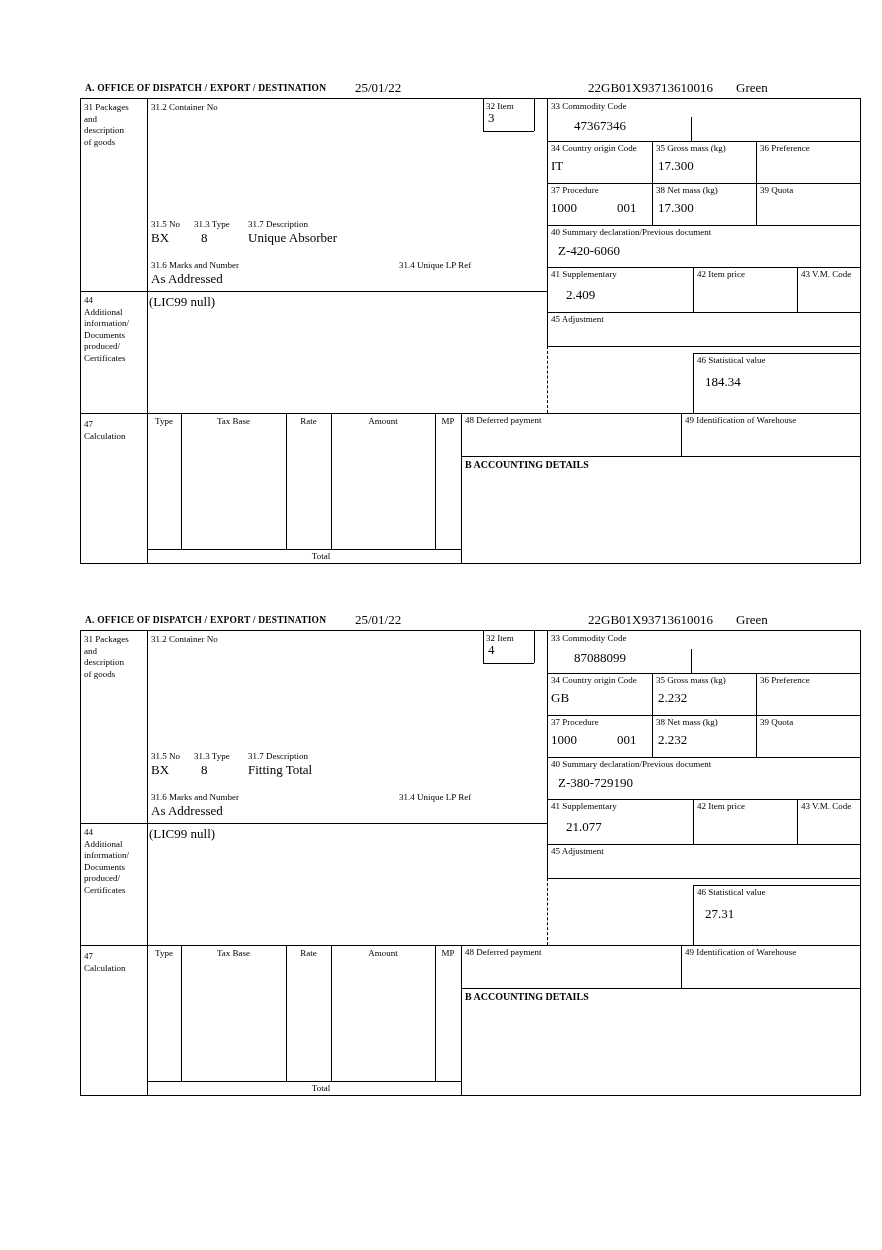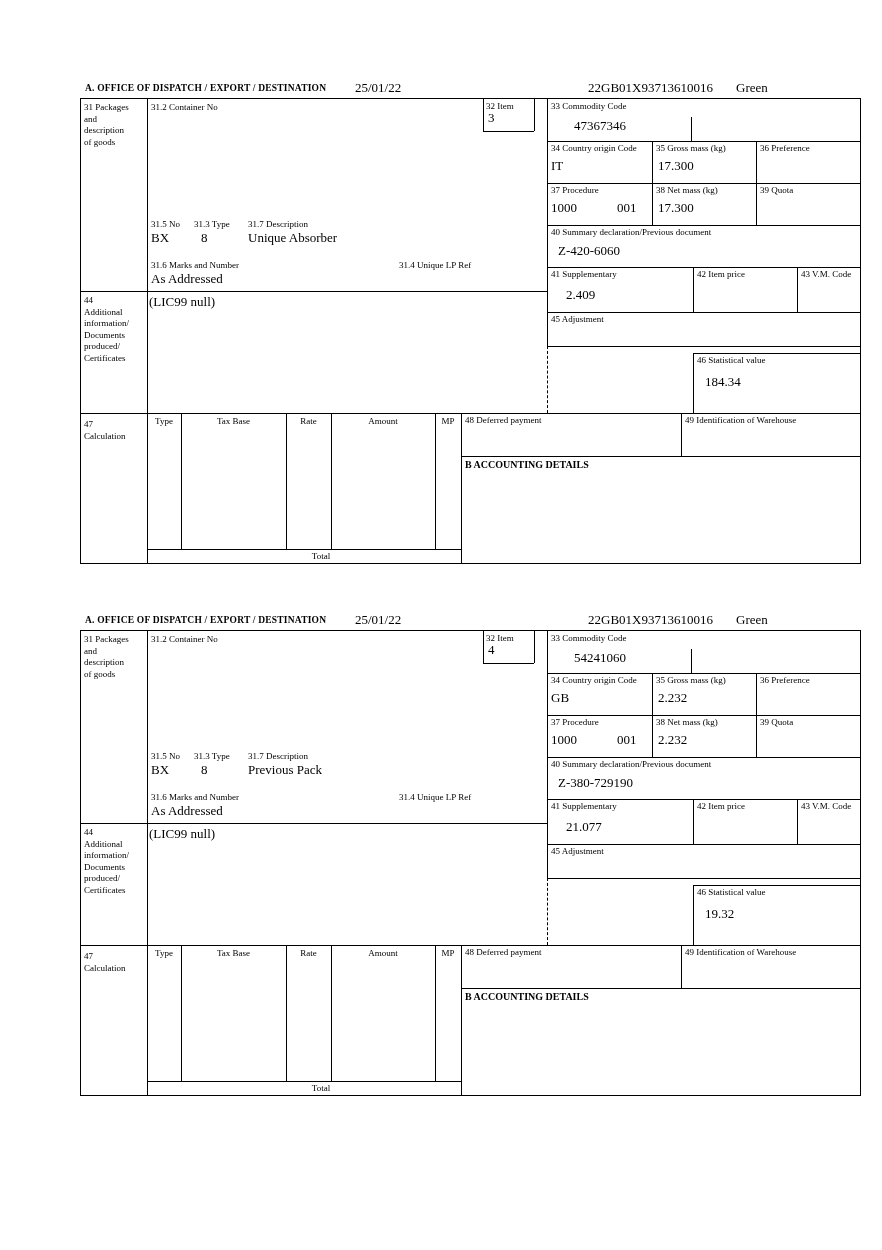--- a/index.html
+++ b/index.html
@@ -201,21 +201,21 @@
       <div class="lblblock" style="left:3px;top:320px;width:60px">
         <div>47</div>
         <div>Calculation</div>
       </div>
 
       <span class="lbl" style="left:70px;top:3px">31.2 Container No</span>
       <span class="lbl" style="left:405px;top:2px">32 Item</span>
       <span class="val" style="left:407px;top:12px">4</span>
 
       <span class="lbl" style="left:470px;top:2px">33 Commodity Code</span>
-      <span class="val" style="left:493px;top:20px">54241060</span>
+      <span class="val" style="left:493px;top:20px">87088099</span>
 
       <span class="lbl" style="left:470px;top:44px">34 Country origin Code</span>
       <span class="val" style="left:470px;top:60px">GB</span>
       <span class="lbl" style="left:575px;top:44px">35 Gross mass (kg)</span>
       <span class="val" style="left:577px;top:60px">2.232</span>
       <span class="lbl" style="left:679px;top:44px">36 Preference</span>
 
       <span class="lbl" style="left:470px;top:86px">37 Procedure</span>
       <span class="val" style="left:470px;top:102px">1000</span>
       <span class="val" style="left:536px;top:102px">001</span>
@@ -224,37 +224,37 @@
       <span class="lbl" style="left:679px;top:86px">39 Quota</span>
 
       <span class="lbl" style="left:470px;top:128px">40 Summary declaration/Previous document</span>
       <span class="val" style="left:477px;top:145px">Z-380-729190</span>
 
       <span class="lbl" style="left:70px;top:120px">31.5 No</span>
       <span class="lbl" style="left:113px;top:120px">31.3 Type</span>
       <span class="lbl" style="left:167px;top:120px">31.7 Description</span>
       <span class="val" style="left:70px;top:132px">BX</span>
       <span class="val" style="left:120px;top:132px">8</span>
-      <span class="val" style="left:167px;top:132px">Previous Pack</span>
+      <span class="val" style="left:167px;top:132px">Fitting Total</span>
 
       <span class="lbl" style="left:70px;top:161px">31.6 Marks and Number</span>
       <span class="lbl" style="left:318px;top:161px">31.4 Unique LP Ref</span>
       <span class="val" style="left:70px;top:173px">As Addressed</span>
 
       <span class="val" style="left:68px;top:196px">(LIC99 null)</span>
 
       <span class="lbl" style="left:470px;top:170px">41 Supplementary</span>
       <span class="lbl" style="left:616px;top:170px">42 Item price</span>
       <span class="lbl" style="left:720px;top:170px">43 V.M. Code</span>
       <span class="val" style="left:485px;top:189px">21.077</span>
 
       <span class="lbl" style="left:470px;top:215px">45 Adjustment</span>
 
       <span class="lbl" style="left:616px;top:256px">46 Statistical value</span>
-      <span class="val" style="left:624px;top:276px">19.32</span>
+      <span class="val" style="left:624px;top:276px">27.31</span>
 
       <div class="lbl ctr" style="left:66px;top:317px;width:34px">Type</div>
       <div class="lbl ctr" style="left:100px;top:317px;width:105px">Tax Base</div>
       <div class="lbl ctr" style="left:205px;top:317px;width:45px">Rate</div>
       <div class="lbl ctr" style="left:250px;top:317px;width:104px">Amount</div>
       <div class="lbl ctr" style="left:354px;top:317px;width:26px">MP</div>
       <div class="lbl ctr" style="left:100px;top:452px;width:280px">Total</div>
 
       <span class="lbl" style="left:384px;top:316px">48 Deferred payment</span>
       <span class="lbl" style="left:604px;top:316px">49 Identification of Warehouse</span>

